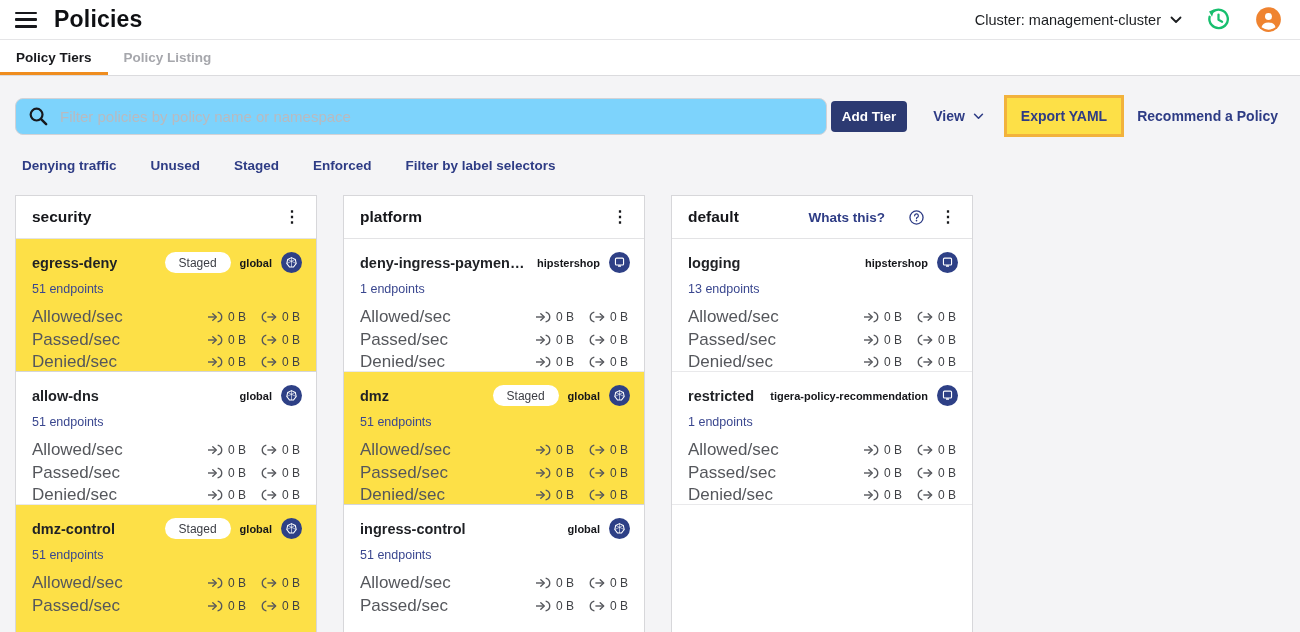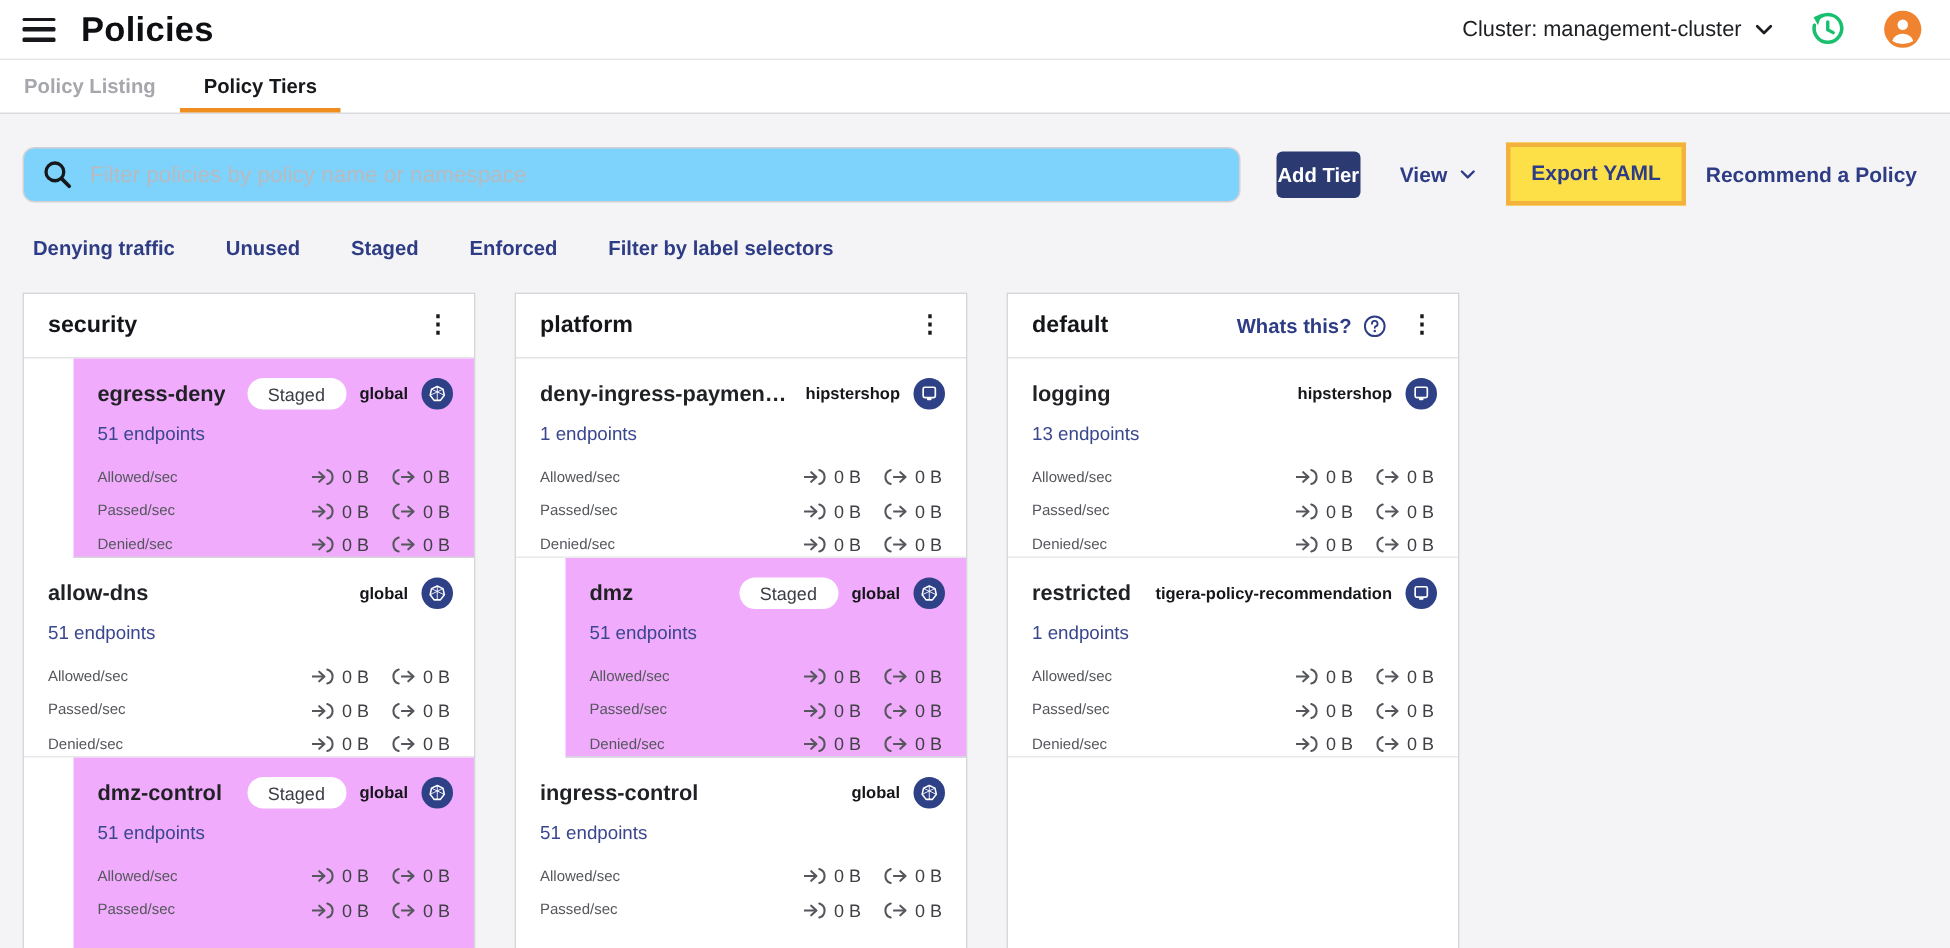--- a/index.html
+++ b/index.html
@@ -29,57 +29,57 @@
   .toolbar { display:flex; align-items:center; padding:19px 22px 0 15px; }
   .search-wrap { position:relative; width:812px; }
   .search-wrap svg { position:absolute; left:13px; top:8px; }
   .search-input {
     width:100%; height:37px; border:1px solid #d2d2d6; border-radius:8px; background:#7dd3fc;
     padding:0 12px 0 44px; font-size:15px; font-family:inherit; color:#1f2125; outline:none;
   }
   .search-input::placeholder { color:#b9babf; }
   .toolbar-actions { margin-left:auto; display:flex; align-items:center; }
   .btn-primary {
-    background:#2c3a72; color:#fff; border:none; border-radius:4px; padding:8px 1px;
+    background:#2c3a72; color:#fff; border:none; border-radius:4px; padding:8px 11px;
     font-size:13.5px; font-weight:700; font-family:inherit; cursor:pointer;
   }
   .view-btn { display:flex; align-items:center; gap:8px; margin-left:26px; font-size:14px; font-weight:600; color:#2e3c85; cursor:pointer; background:none; border:none; font-family:inherit; }
   .export-box { margin-left:20px; border:3px solid #f2b23c; background:#fde047; padding:9px 14px; cursor:pointer; }
   .export-label { font-size:14px; font-weight:600; color:#2e3c85; }
   .recommend-link { margin-left:13px; font-size:14px; font-weight:600; color:#2e3c85; cursor:pointer; text-decoration:none; }
   
   .filter-links { display:flex; gap:34px; margin:21px 0 0 22px; }
   .filter-links a { font-size:13.5px; font-weight:600; color:#2e3c85; text-decoration:none; cursor:pointer; }
   
   .tiers { display:flex; gap:26px; align-items:flex-start; margin:22px 0 0 15px; }
   .tier-card { width:302px; min-height:620px; background:#fff; border:1px solid #d7d7da; display:flex; flex-direction:column; }
   .tier-header { height:43px; flex:0 0 43px; display:flex; align-items:center; padding:0 10px 0 16px; border-bottom:1px solid #e3e3e5; }
   .tier-title { font-size:15.5px; font-weight:700; color:#15161a; }
   .tier-header-right { margin-left:auto; display:flex; align-items:center; gap:10px; }
-  .whats-this { display:none; align-items:center; gap:8px; font-size:13.5px; font-weight:600; color:#2e3c85; cursor:pointer; text-decoration:none; }
+  .whats-this { display:none; align-items:center; gap:24px; font-size:13.5px; font-weight:600; color:#2e3c85; cursor:pointer; text-decoration:none; }
   .tier-card.has-whats .whats-this { display:flex; }
   .kebab { background:none; border:none; cursor:pointer; font-size:16px; font-weight:700; color:#17181c; line-height:1; padding:4px 6px; letter-spacing:0; }
   
   .policy { padding:13px 14px 0 16px; height:133px; border-bottom:1px solid #e9e9eb; cursor:pointer; }
-  .policy.staged-bg { background:#f0abfc; border-bottom-color:#d4d5da;margin-left:33px; }
+  .policy.staged-bg { background:#fde047; border-bottom-color:#d4d5da; }
   .policy-top { display:flex; align-items:center; gap:10px; }
   .policy-name { font-size:14.5px; font-weight:700; color:#1f2125; white-space:nowrap; overflow:hidden; text-overflow:ellipsis; flex:0 1 auto; min-width:0; }
   .policy-right { margin-left:auto; display:flex; align-items:center; gap:9px; flex:0 0 auto; }
   .staged-pill { display:none; background:#ffffff; border-radius:11px; padding:3.5px 14px; font-size:12px; color:#3b3d44; }
   .policy.is-staged .staged-pill { display:inline-block; }
   .policy-ns { font-size:11px; font-weight:700; color:#15161a; white-space:nowrap; }
   .ns-icon { width:21px; height:21px; border-radius:50%; background:#2e4086; display:flex; align-items:center; justify-content:center; flex:0 0 21px; }
   .ns-icon svg { display:block; }
   .ns-icon .glyph-globe, .ns-icon .glyph-app { display:none; }
   .ns-icon.globe .glyph-globe { display:block; }
   .ns-icon.app .glyph-app { display:block; }
   .endpoints-link { display:inline-block; margin-top:9px; font-size:12.5px; color:#3a478f; text-decoration:none; cursor:pointer; }
   .metrics { margin-top:9px; }
   .metric-row { display:flex; align-items:center; height:22.5px; }
-  .m-label { font-size:10px; color:#55575c; }
+  .m-label { font-size:17px; color:#55575c; }
   .metric-vals { margin-left:auto; display:flex; gap:13px; }
   .mv { display:flex; align-items:center; gap:5px; min-width:41px; font-size:12px; color:#3f4145; }
   .mv svg { flex:0 0 auto; }
 </style>
 </head>
 <body>
 
 <header class="app-header">
   <div class="hamburger">
       <span></span>
@@ -105,25 +105,25 @@
       <svg width="27" height="27" viewBox="0 0 24 24">
         <circle cx="12" cy="12" r="11" fill="#ef8330"></circle>
         <circle cx="12" cy="9.3" r="3.1" fill="#ffffff"></circle>
         <path d="M5.8 18.9 a6.3 5.2 0 0 1 12.4 0 a11 11 0 0 1 -12.4 0 Z" fill="#ffffff"></path>
       </svg>
     </button>
   </div>
 </header>
 
 <nav class="tabbar">
+  <div class="tab active">
+      <span>Policy Tiers</span>
+    </div>
   <div class="tab">
       <span>Policy Listing</span>
-    </div>
-  <div class="tab active">
-      <span>Policy Tiers</span>
     </div>
 </nav>
 
 <div class="toolbar">
   <div class="search-wrap">
     <svg width="21" height="21" viewBox="0 0 22 22">
       <circle cx="9" cy="9" r="6.2" fill="none" stroke="#17181c" stroke-width="2.3"></circle>
       <path d="M13.7 13.7 L19 19" stroke="#17181c" stroke-width="2.6" stroke-linecap="round"></path>
     </svg>
     <input class="search-input" type="text" placeholder="Filter policies by policy name or namespace" style="">

